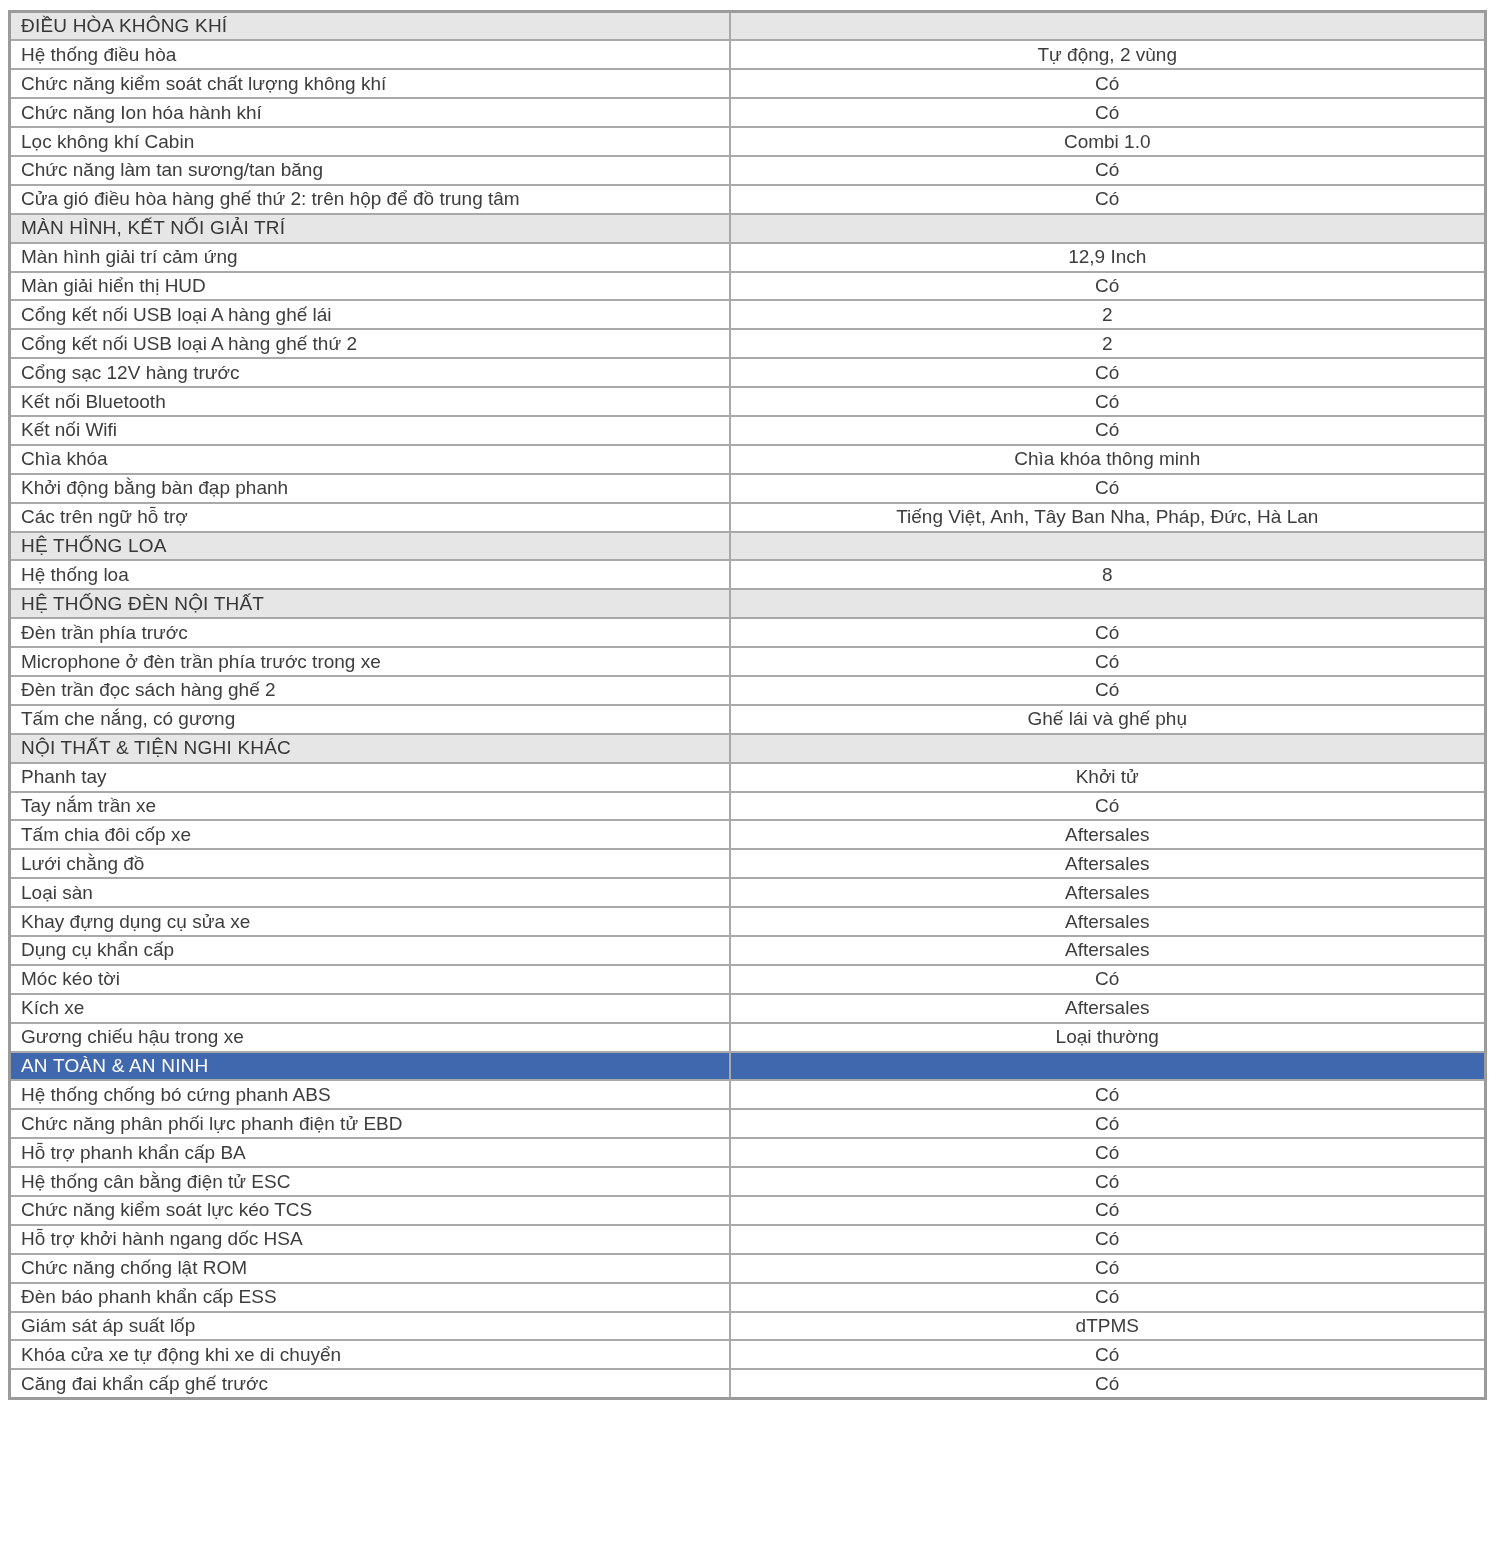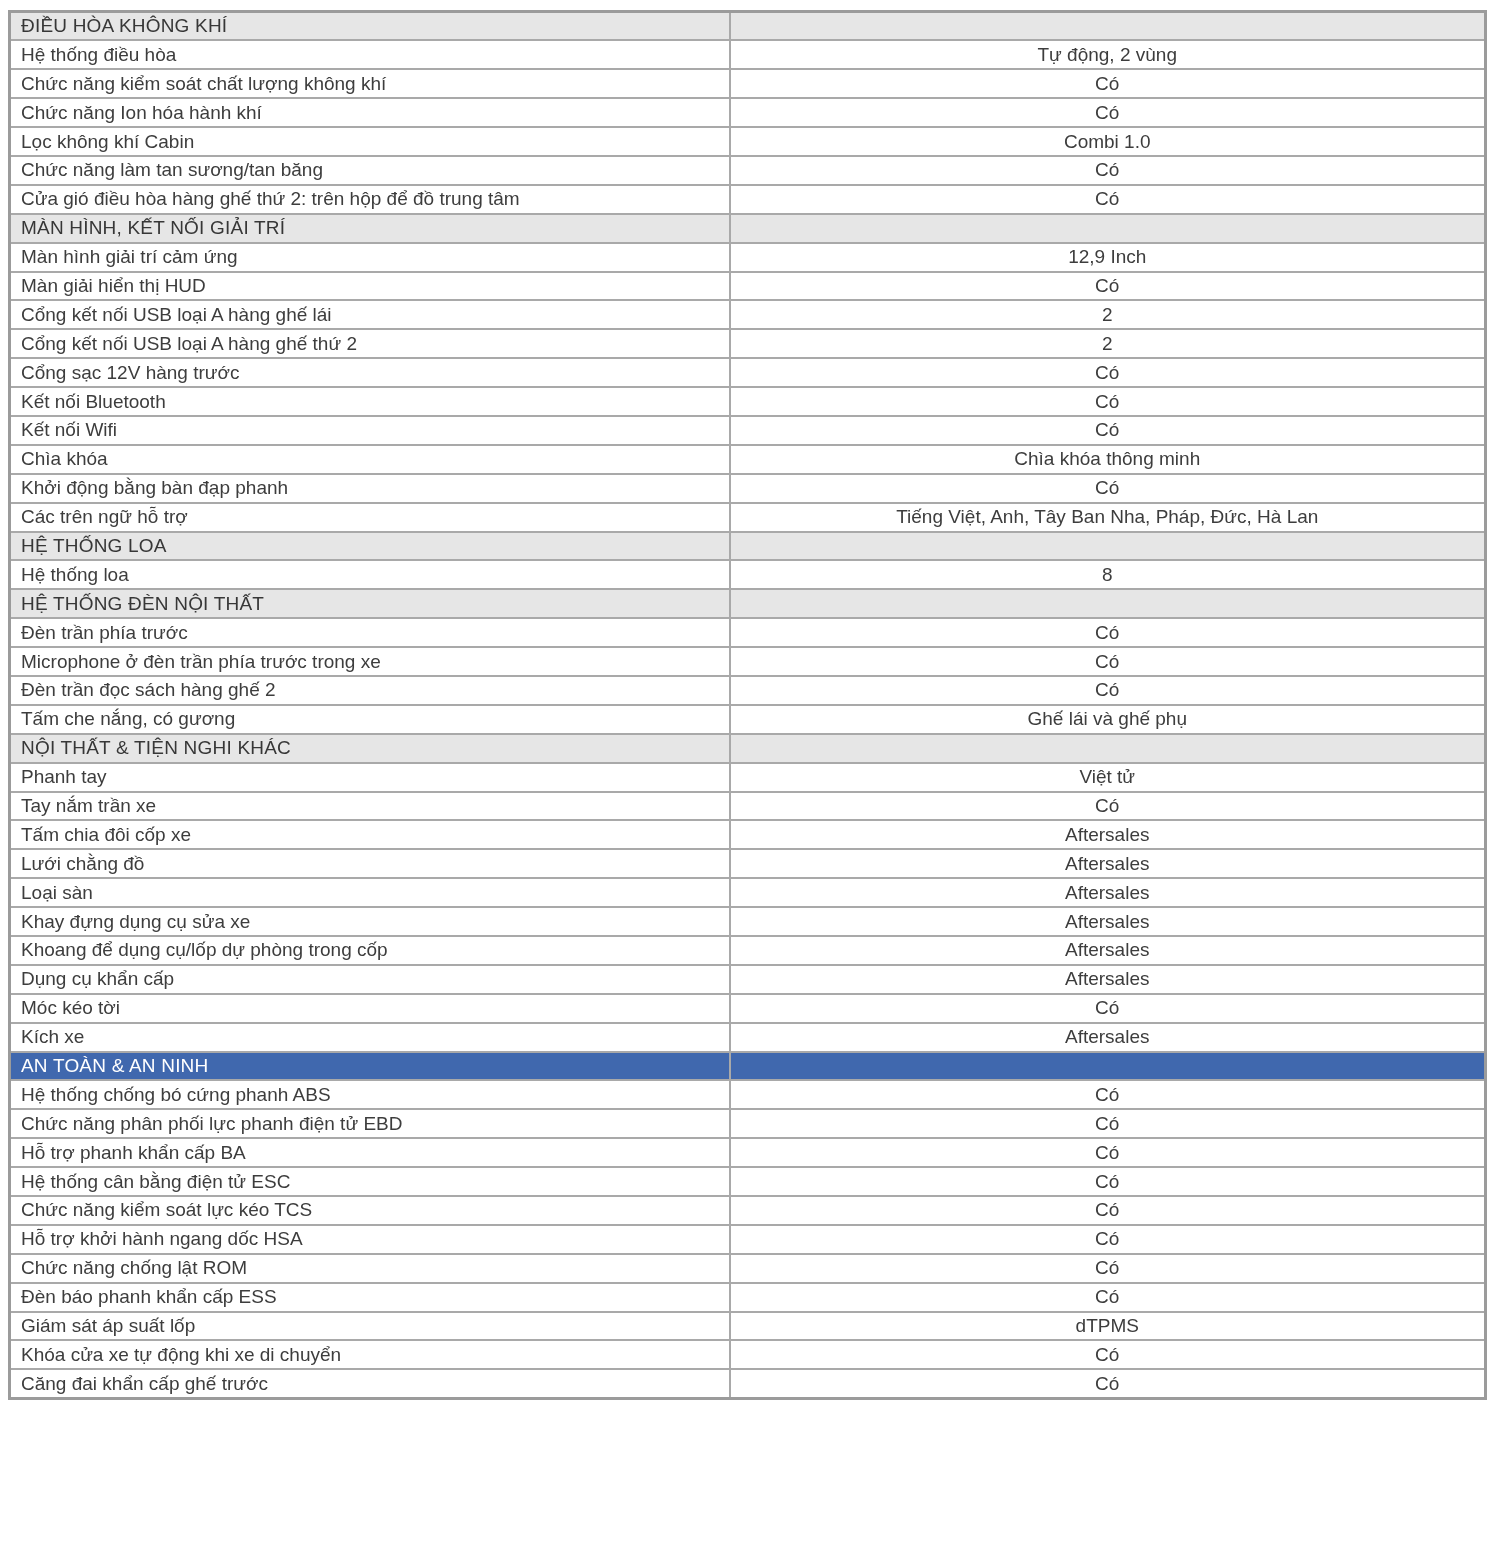--- a/index.html
+++ b/index.html
@@ -168,21 +168,21 @@
         <tr>
           <td class="label-cell">Tấm che nắng, có gương</td>
           <td class="value-cell">Ghế lái và ghế phụ</td>
         </tr>
         <tr class="section-row">
           <td class="label-cell">NỘI THẤT &amp; TIỆN NGHI KHÁC</td>
           <td class="value-cell"></td>
         </tr>
         <tr>
           <td class="label-cell">Phanh tay</td>
-          <td class="value-cell">Việt tử</td>
+          <td class="value-cell">Khởi tử</td>
         </tr>
         <tr>
           <td class="label-cell">Tay nắm trần xe</td>
           <td class="value-cell">Có</td>
         </tr>
         <tr>
           <td class="label-cell">Tấm chia đôi cốp xe</td>
           <td class="value-cell">Aftersales</td>
         </tr>
         <tr>
@@ -191,34 +191,34 @@
         </tr>
         <tr>
           <td class="label-cell">Loại sàn</td>
           <td class="value-cell">Aftersales</td>
         </tr>
         <tr>
           <td class="label-cell">Khay đựng dụng cụ sửa xe</td>
           <td class="value-cell">Aftersales</td>
         </tr>
         <tr>
-          <td class="label-cell">Khoang để dụng cụ/lốp dự phòng trong cốp</td>
-          <td class="value-cell">Aftersales</td>
-        </tr>
-        <tr>
           <td class="label-cell">Dụng cụ khẩn cấp</td>
           <td class="value-cell">Aftersales</td>
         </tr>
         <tr>
           <td class="label-cell">Móc kéo tời</td>
           <td class="value-cell">Có</td>
         </tr>
         <tr>
           <td class="label-cell">Kích xe</td>
           <td class="value-cell">Aftersales</td>
+        </tr>
+        <tr>
+          <td class="label-cell">Gương chiếu hậu trong xe</td>
+          <td class="value-cell">Loại thường</td>
         </tr>
         <tr class="section-row highlight">
           <td class="label-cell">AN TOÀN &amp; AN NINH</td>
           <td class="value-cell"></td>
         </tr>
         <tr>
           <td class="label-cell">Hệ thống chống bó cứng phanh ABS</td>
           <td class="value-cell">Có</td>
         </tr>
         <tr>

